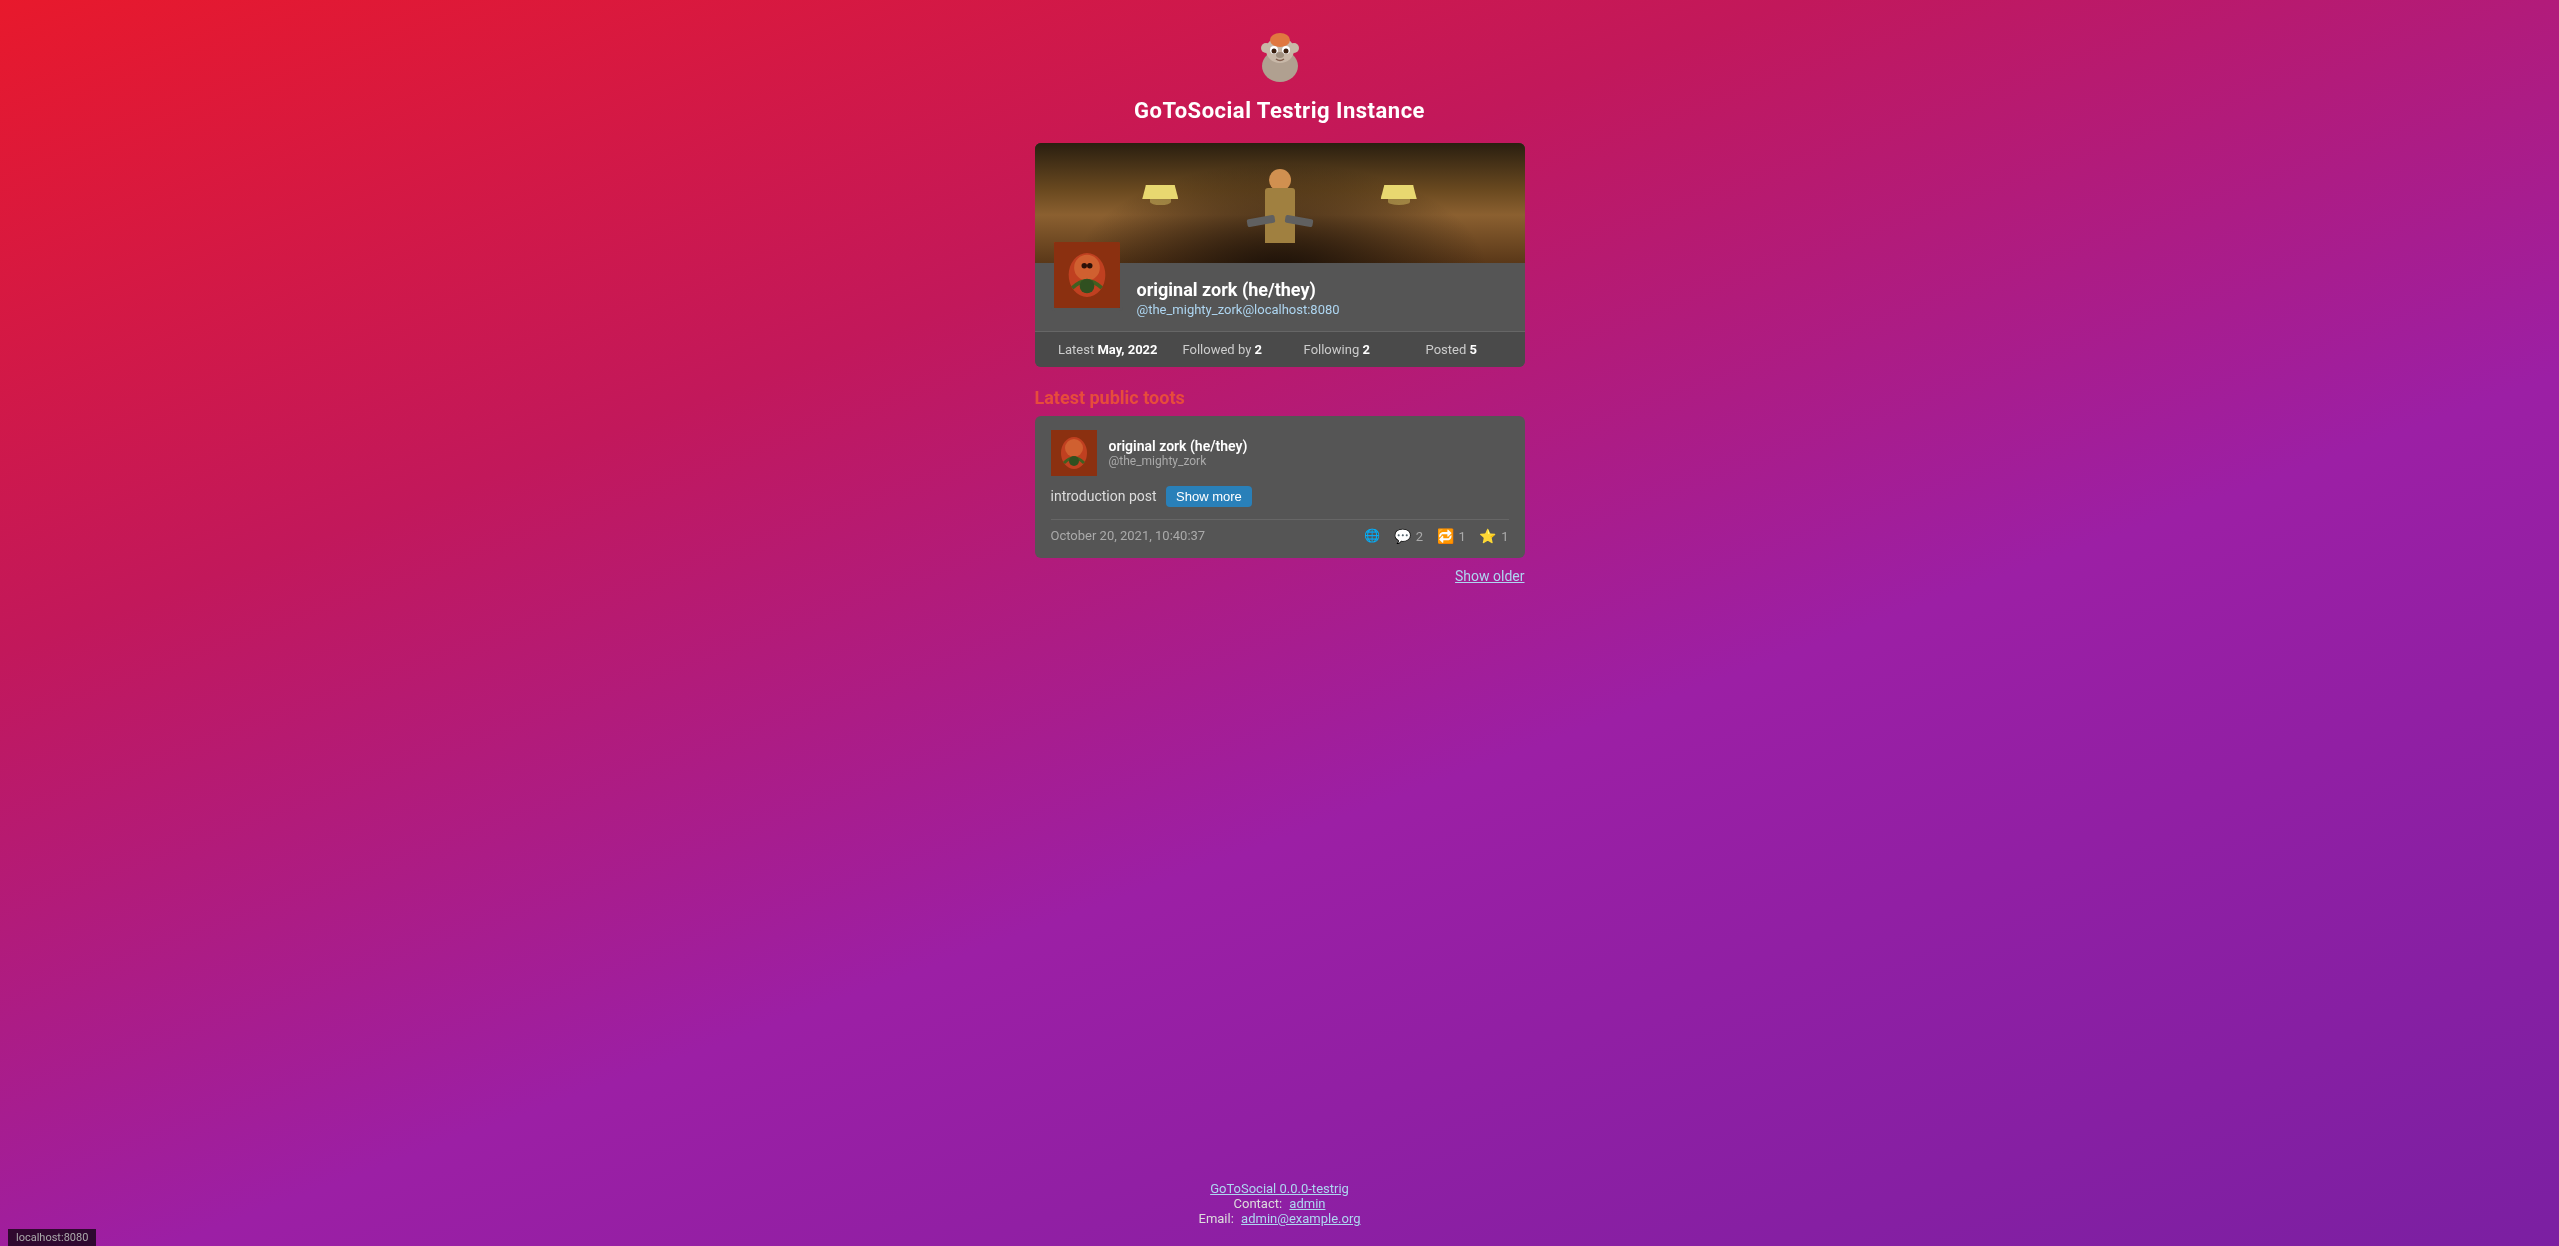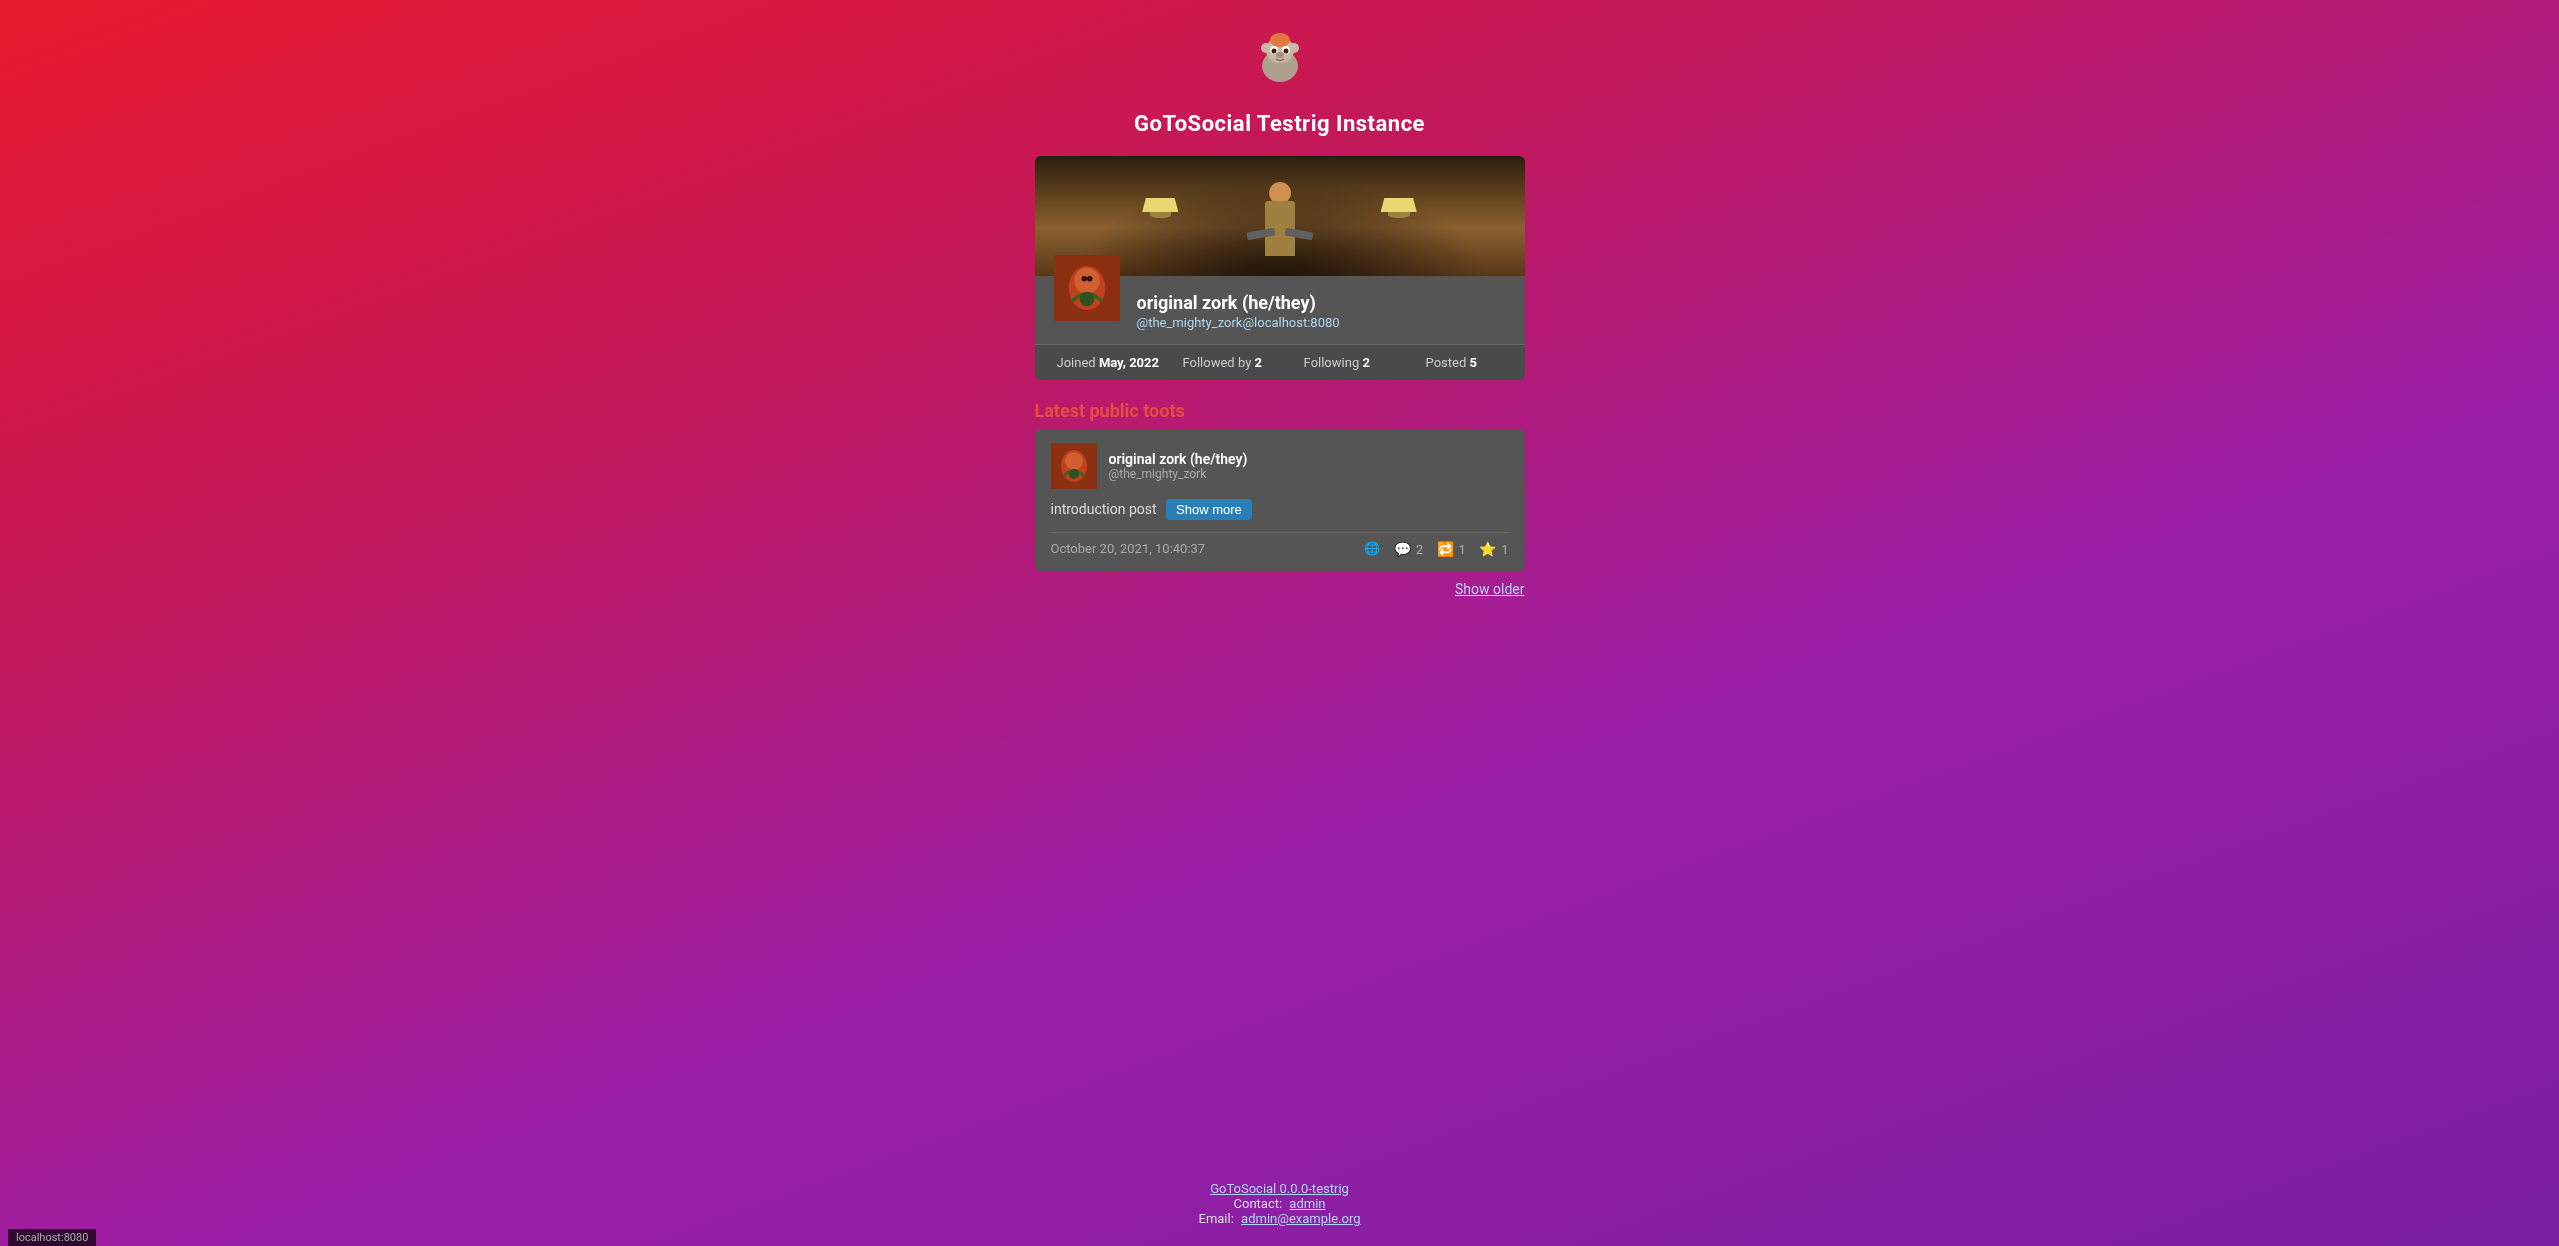--- a/index.html
+++ b/index.html
@@ -12,21 +12,20 @@
       flex-direction: column;
       align-items: center;
       color: #fff;
     }
 
     .header {
       display: flex;
       flex-direction: column;
       align-items: center;
       padding: 28px 0 20px;
-      gap: 13px;
     }
 
     .site-logo {
       width: 60px;
       height: 60px;
       margin-bottom: 10px;
     }
 
     .site-title {
       font-size: 22px;
@@ -424,21 +423,21 @@
       </div>
       <div class="profile-text">
         <div class="profile-name">original zork (he/they)</div>
         <div class="profile-handle">@the_mighty_zork@localhost:8080</div>
       </div>
     </div>
 
 
     <div class="profile-stats">
       <div class="stat-item">
-        <span>Joined</span>
+        <span>Latest</span>
         <strong>May, 2022</strong>
       </div>
       <div class="stat-item">
         <span>Followed by</span>
         <strong>2</strong>
       </div>
       <div class="stat-item">
         <span>Following</span>
         <strong>2</strong>
       </div>

